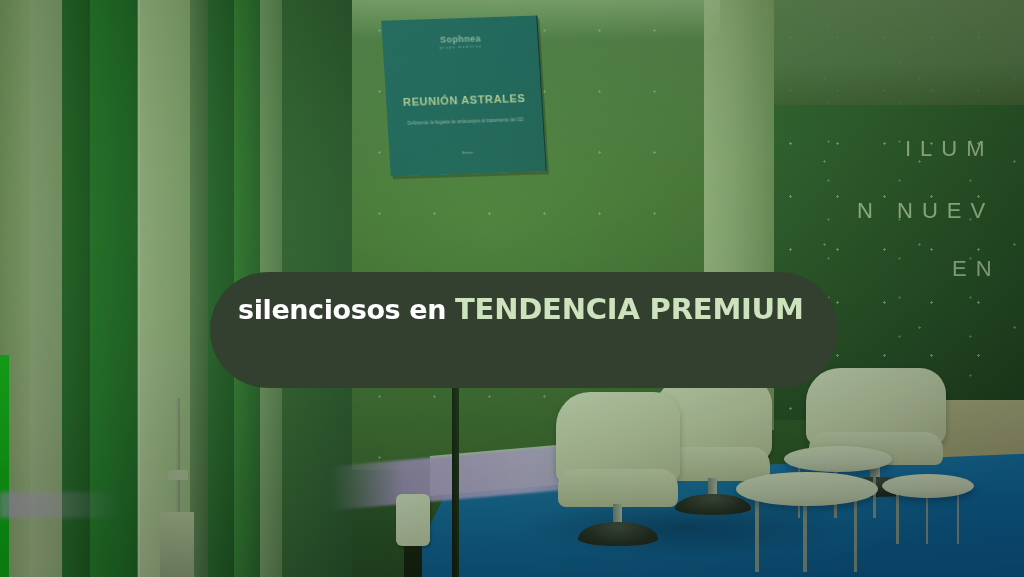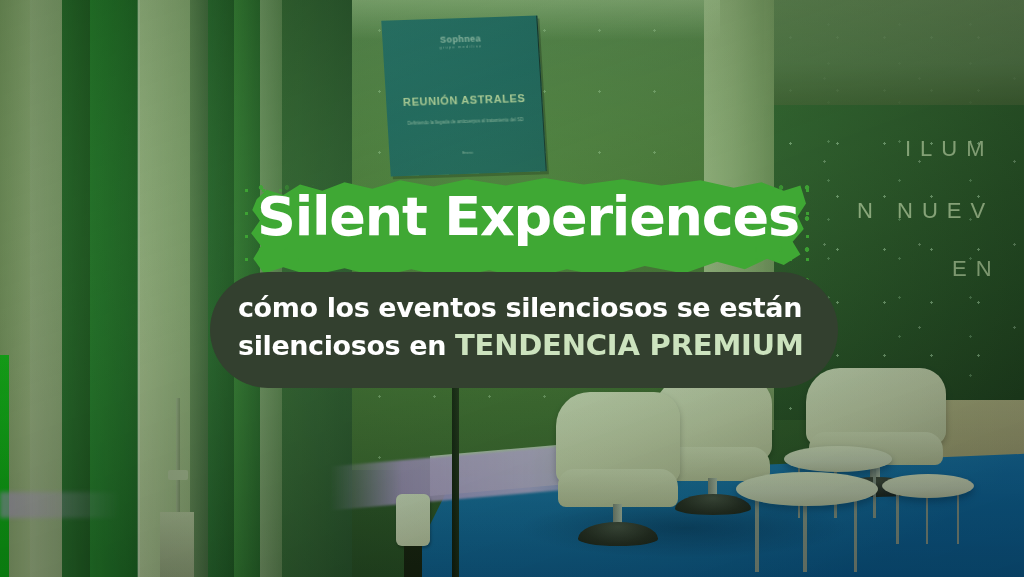--- a/index.html
+++ b/index.html
@@ -393,26 +393,20 @@
     <div class="speaker"></div>
     <div class="speaker-stand"></div>
     <div class="truss2"></div>
     <div class="truss-clamp"></div>
     <div class="floor-box"></div>
 
     <div class="grade"></div>
     <div class="grade2"></div>
   </div>
 
-  <div class="headline-wrap">
-    <div class="brush"></div>
-    <div class="brush-speck"></div>
-    <div class="headline">Silent Experiences</div>
-  </div>
 
   <div class="sublabel-wrap">
     <div class="sublabel">
-      <span class="sub-line1">cómo los eventos silenciosos se están</span>
       <span class="sub-line2"><span>silenciosos en </span><span class="accent">TENDENCIA PREMIUM</span></span>
     </div>
   </div>
 
 </div>
 
 </body></html>

